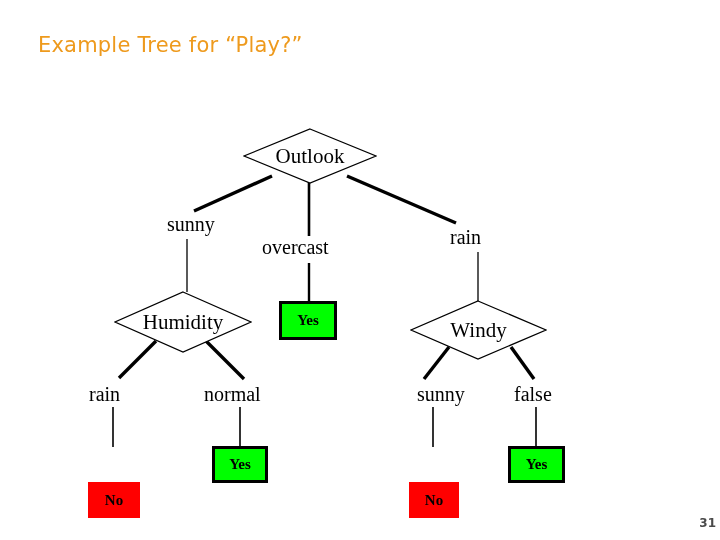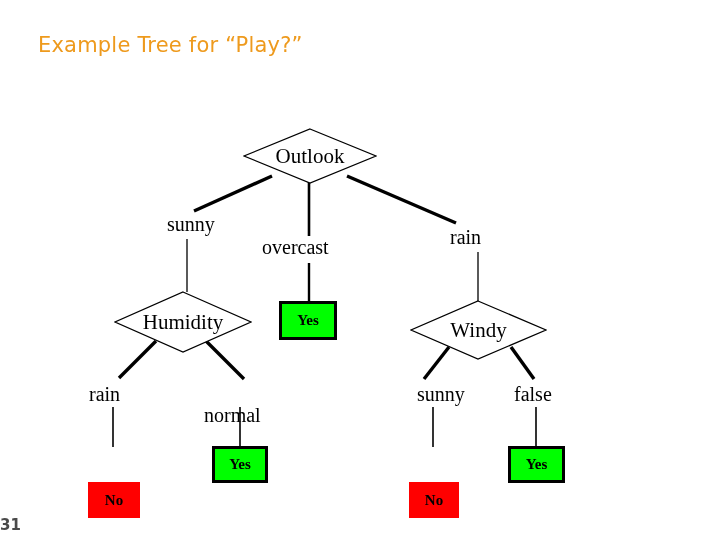--- a/index.html
+++ b/index.html
@@ -88,23 +88,23 @@
     color: #000000;
     white-space: nowrap;
     line-height: 1;
   }
 
   
   #page-number {
     position: absolute;
     left: 0; top: 516px;
     width: 716px;
-    text-align: left;
+    text-align: right;
     font-family: "DejaVu Sans", sans-serif;
-    font-size: 15px;
+    font-size: 12px;
     font-weight: 700;
     color: #4a4a4a;
   }
 </style>
 </head>
 <body>
 
 <div id="slide">
 
   <div id="title">Example Tree for “Play?”</div>
@@ -177,21 +177,21 @@
   </div>
 
   <div class="edge-label" style="left:167px; top:214px;">sunny</div>
 
   <div class="edge-label" style="left:262px; top:237px;">overcast</div>
 
   <div class="edge-label" style="left:450px; top:227px;">rain</div>
 
   <div class="edge-label" style="left:89px; top:384px;">rain</div>
 
-  <div class="edge-label" style="left:204px; top:405px;">normal</div>
+  <div class="edge-label" style="left:204px; top:384px;">normal</div>
 
   <div class="edge-label" style="left:417px; top:384px;">sunny</div>
 
   <div class="edge-label" style="left:514px; top:384px;">false</div>
 
   <div id="page-number">31</div>
 
 </div>
 
 </body></html>

